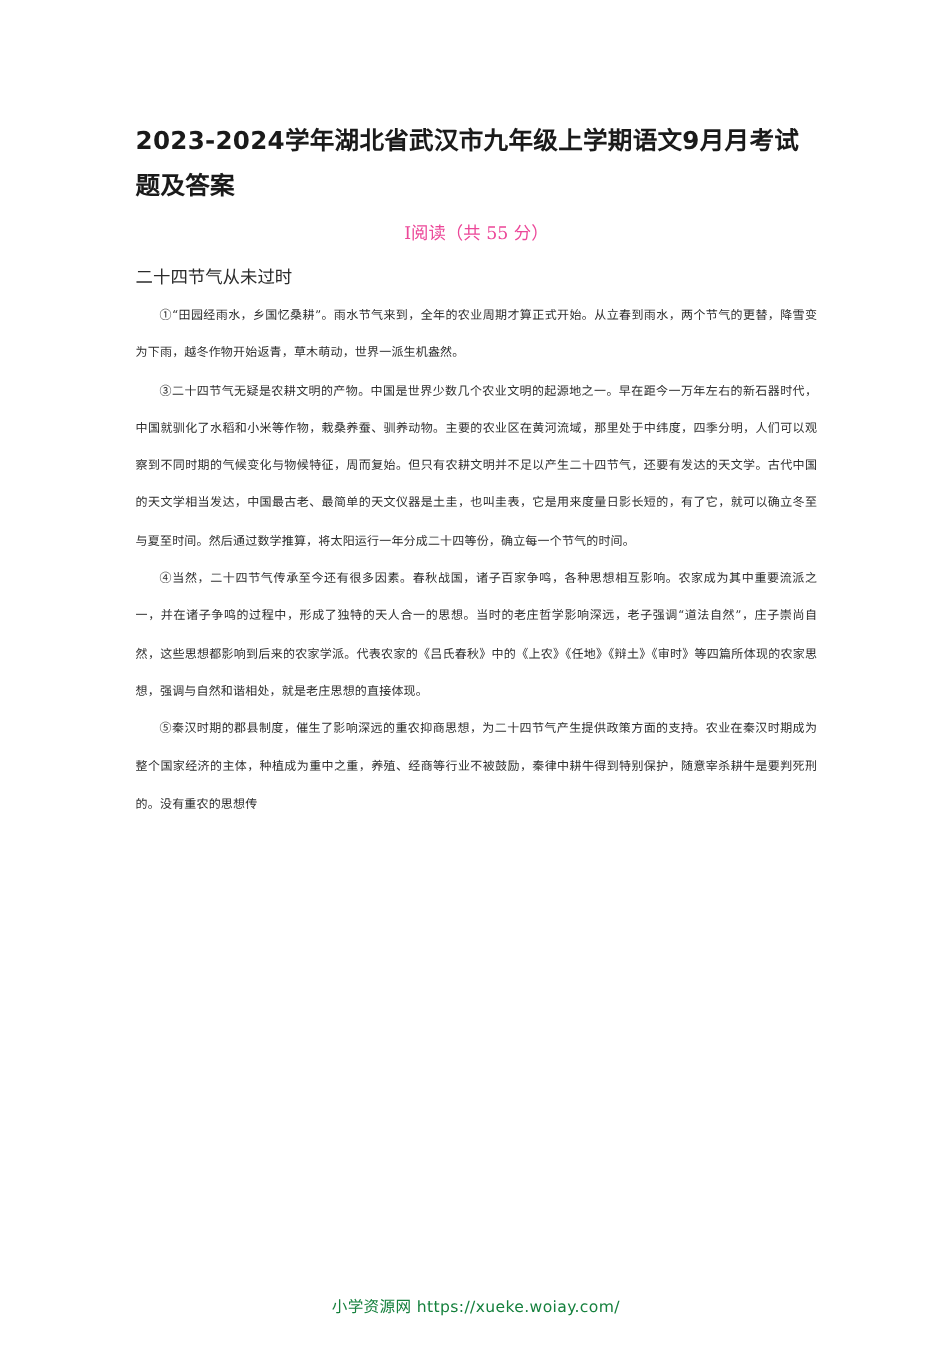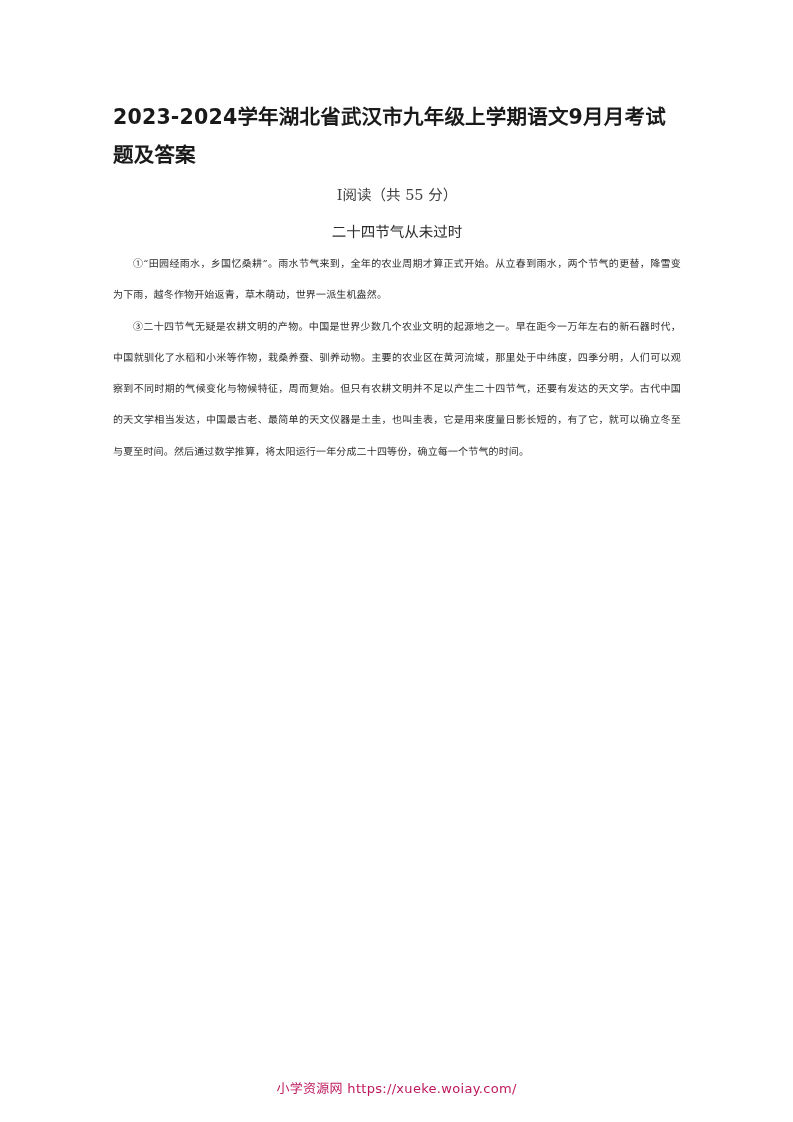--- a/index.html
+++ b/index.html
@@ -36,21 +36,21 @@
     margin: 0 0 6px 0;
     text-align: left;
     word-break: break-all;
   }
 
   
   .section-heading {
     text-align: center;
     font-size: 14.5px;
     line-height: 31px;
-    color: #404040;
+    color: #ec4899;
     margin: 6px 0 4px 0;
   }
 
   
   .part-label {
     font-size: 14px;
     line-height: 31px;
     color: #2b2b2b;
     margin: 0;
   }
@@ -58,21 +58,21 @@
   
   .instruction {
     font-size: 14px;
     line-height: 31px;
     color: #2b2b2b;
     margin: 0;
   }
 
   
   .article-title {
-    text-align: center;
+    text-align: left;
     font-size: 14.5px;
     line-height: 31px;
     color: #2b2b2b;
     margin: 6px 0 0 0;
   }
 
   
   .para {
     font-size: 10px;
     line-height: 31.3px;
@@ -87,21 +87,21 @@
 
   
   .footer {
     position: absolute;
     left: 0;
     right: 0;
     top: 1078px;
     text-align: center;
     font-family: "DejaVu Sans", "Liberation Sans", sans-serif;
     font-size: 13px;
-    color: #be185d;
+    color: #15803d;
     letter-spacing: 0.3px;
     white-space: nowrap;
   }
 </style>
 </head>
 <body>
 
 <div class="page">
 
   <div class="content">
@@ -109,20 +109,22 @@
     <h1 class="doc-title">2023-2024学年湖北省武汉市九年级上学期语文9月月考试题及答案</h1>
 
     <div class="section-heading">Ⅰ阅读（共 55 分）</div>
 
 
 
     <div class="article-title">二十四节气从未过时</div>
 
     <p class="para">①“田园经雨水，乡国忆桑耕”。雨水节气来到，全年的农业周期才算正式开始。从立春到雨水，两个节气的更替，降雪变为下雨，越冬作物开始返青，草木萌动，世界一派生机盎然。</p>
     <p class="para">③二十四节气无疑是农耕文明的产物。中国是世界少数几个农业文明的起源地之一。早在距今一万年左右的新石器时代，中国就驯化了水稻和小米等作物，栽桑养蚕、驯养动物。主要的农业区在黄河流域，那里处于中纬度，四季分明，人们可以观察到不同时期的气候变化与物候特征，周而复始。但只有农耕文明并不足以产生二十四节气，还要有发达的天文学。古代中国的天文学相当发达，中国最古老、最简单的天文仪器是土圭，也叫圭表，它是用来度量日影长短的，有了它，就可以确立冬至与夏至时间。然后通过数学推算，将太阳运行一年分成二十四等份，确立每一个节气的时间。</p>
+    <p class="para">④当然，二十四节气传承至今还有很多因素。春秋战国，诸子百家争鸣，各种思想相互影响。农家成为其中重要流派之一，并在诸子争鸣的过程中，形成了独特的天人合一的思想。当时的老庄哲学影响深远，老子强调“道法自然”，庄子崇尚自然，这些思想都影响到后来的农家学派。代表农家的《吕氏春秋》中的《上农》《任地》《辩土》《审时》等四篇所体现的农家思想，强调与自然和谐相处，就是老庄思想的直接体现。</p>
+    <p class="para">⑤秦汉时期的郡县制度，催生了影响深远的重农抑商思想，为二十四节气产生提供政策方面的支持。农业在秦汉时期成为整个国家经济的主体，种植成为重中之重，养殖、经商等行业不被鼓励，秦律中耕牛得到特别保护，随意宰杀耕牛是要判死刑的。没有重农的思想传</p>
 
   </div>
 
   <div class="footer">
     <span>小学资源网</span><span>&nbsp;</span><span>https://xueke.woiay.com/</span>
   </div>
 
 </div>
 
 </body></html>

